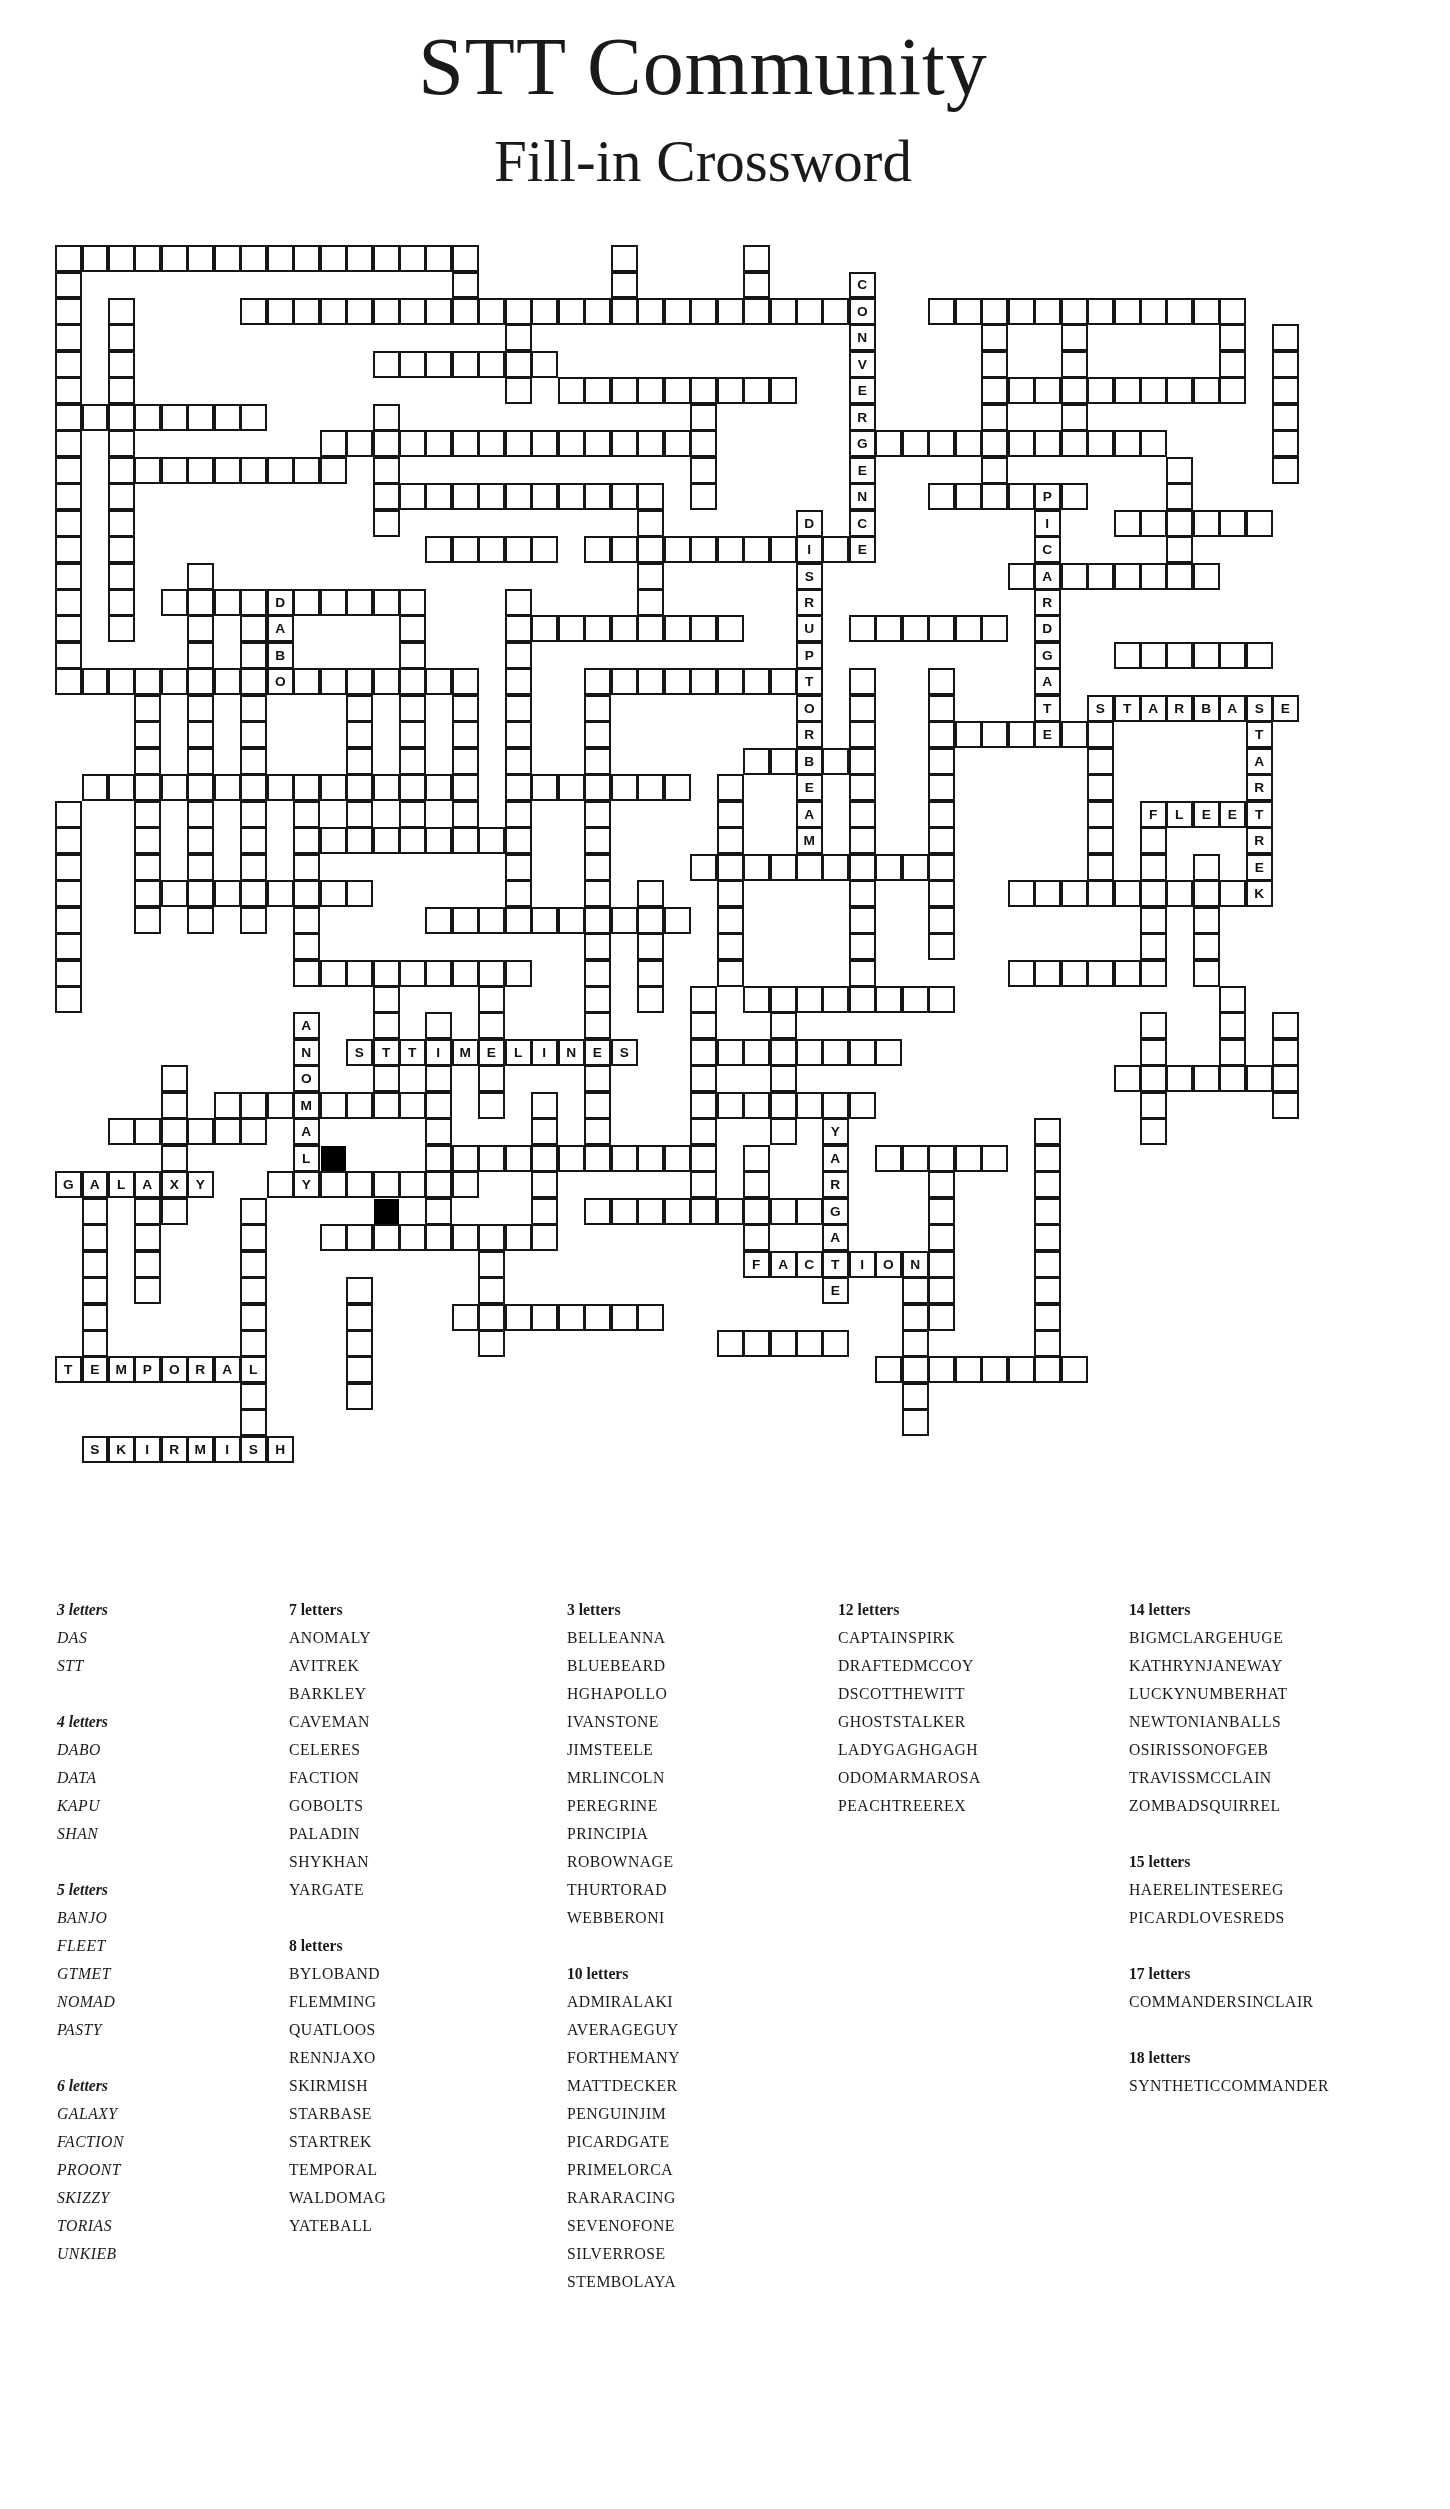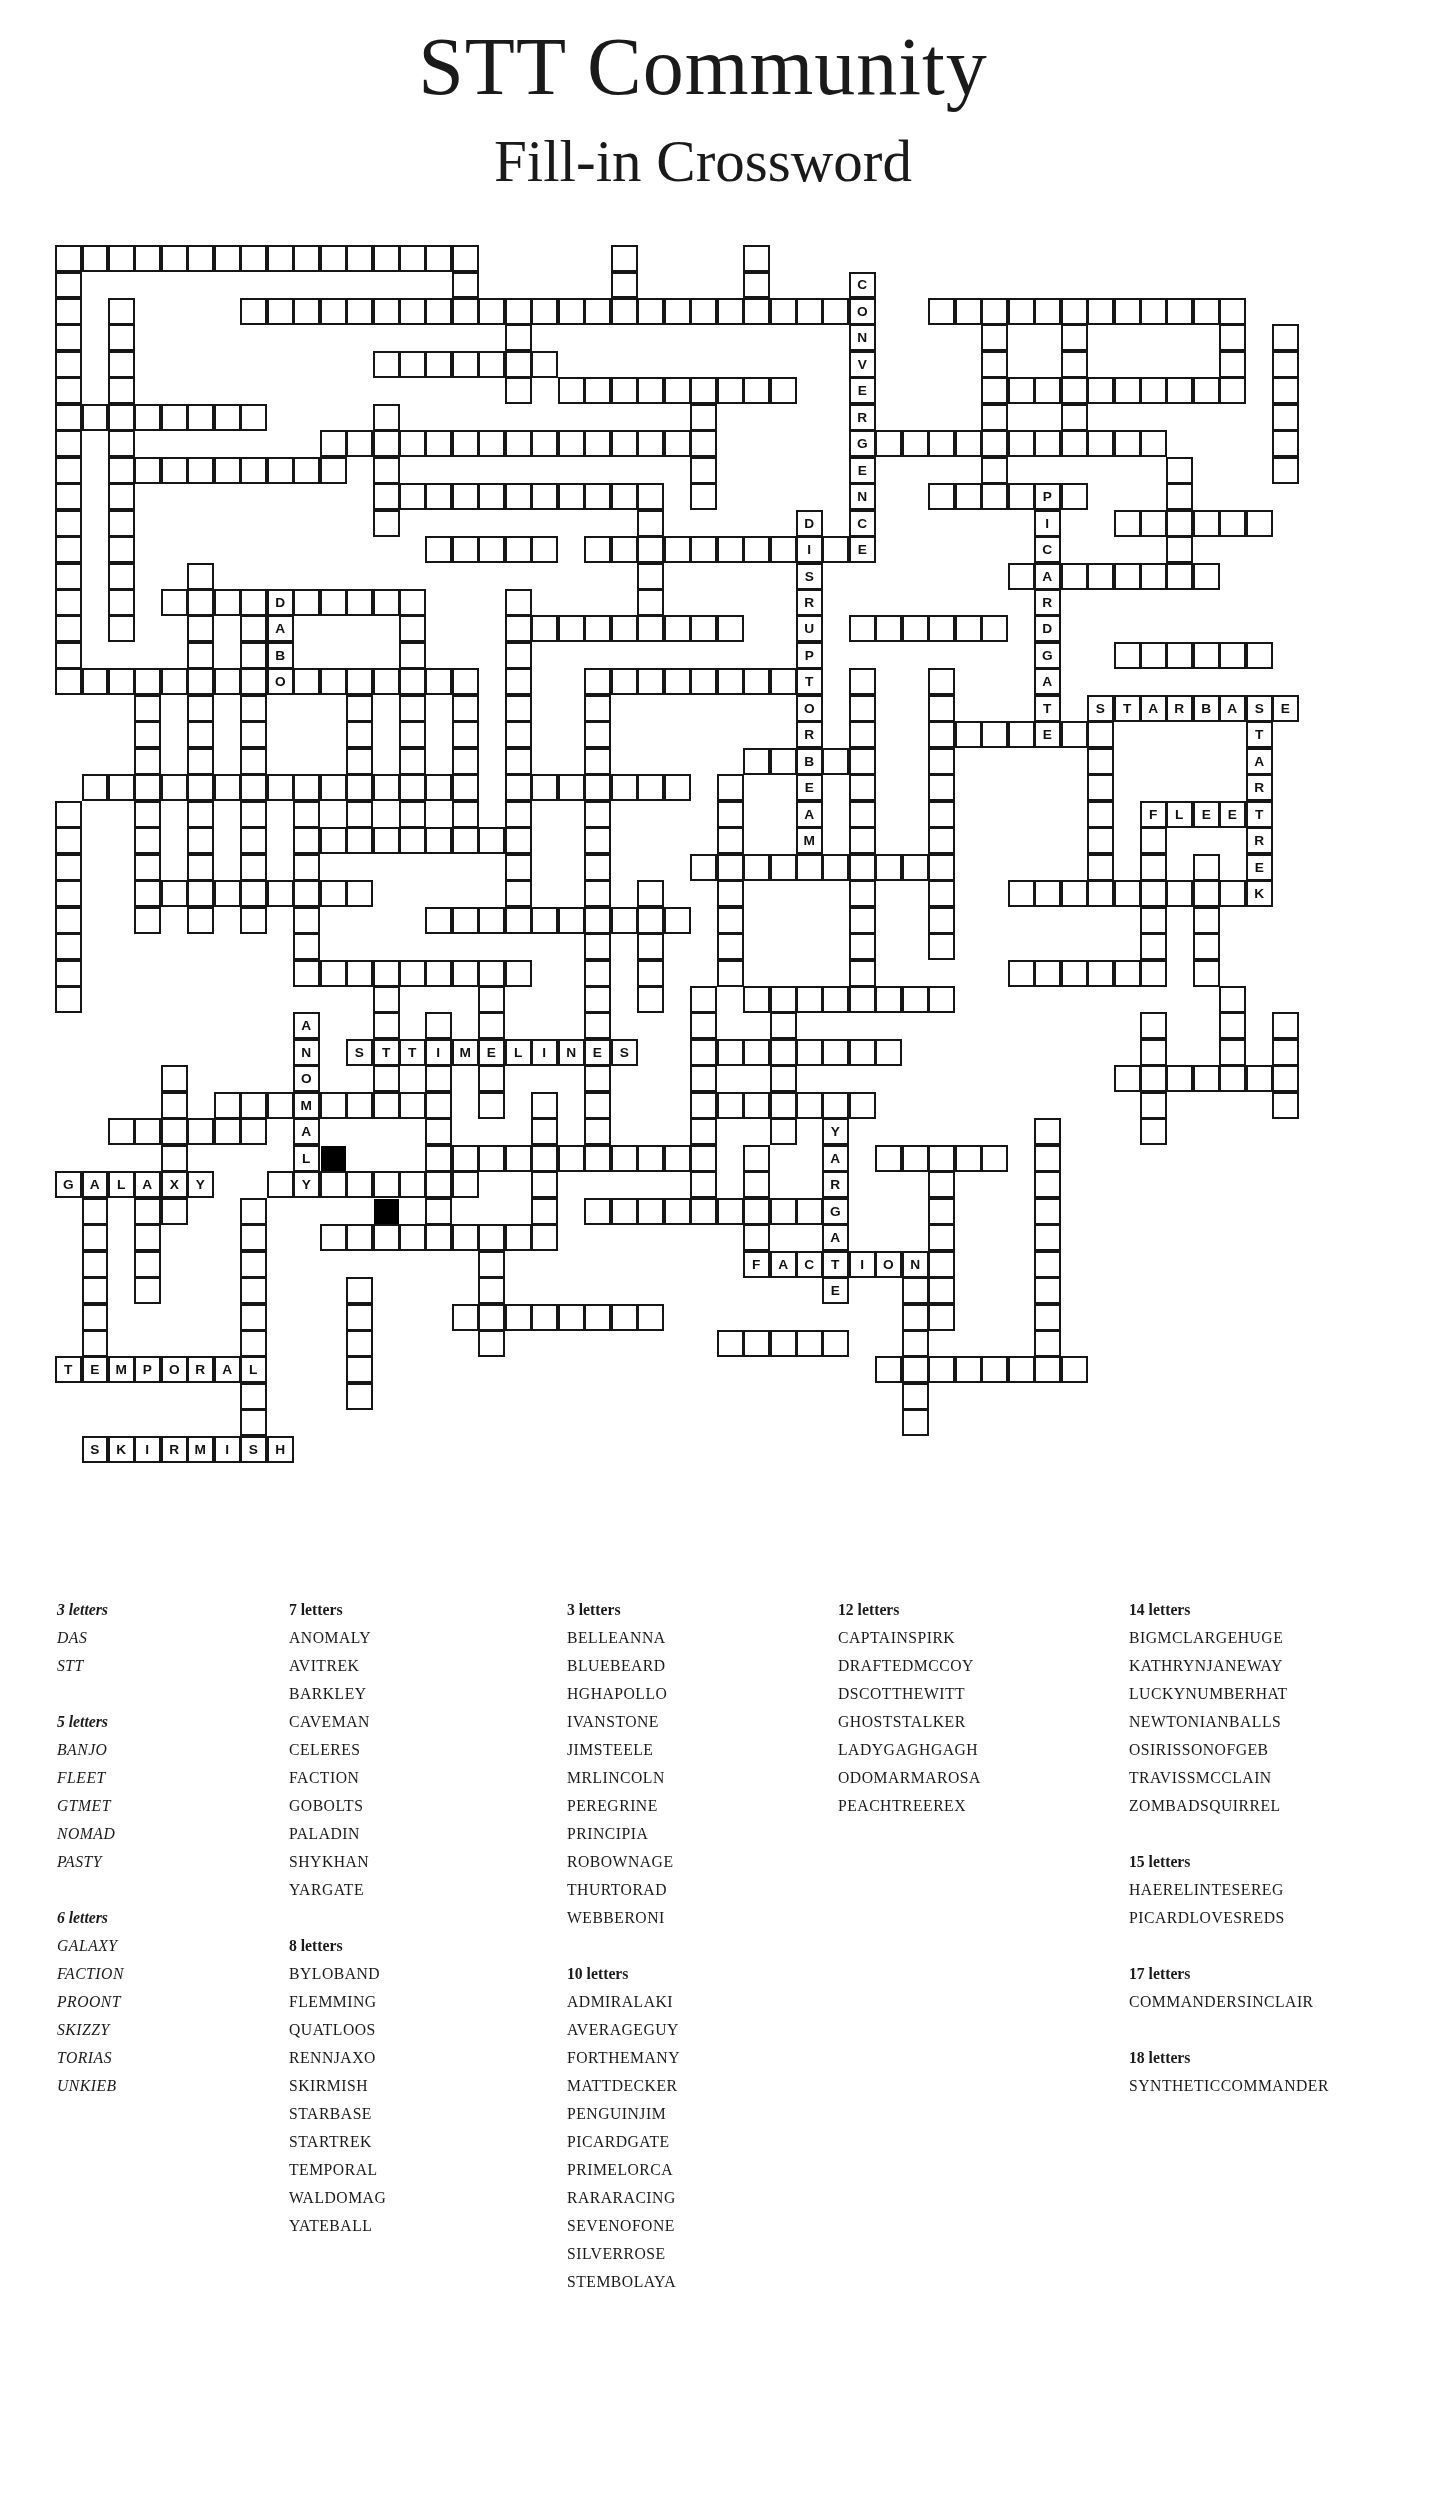--- a/index.html
+++ b/index.html
@@ -911,20 +911,27 @@
   </div>
 
 <div id="wordlists">
     <div class="wordlist-col" style="left: 57px; top: 1596px; font-style: italic;">
       <div class="group">
         <div class="group-heading">3 letters</div>
         <div class="word">DAS</div>
         <div class="word">STT</div>
       </div>
       <div class="group">
+        <div class="group-heading">4 letters</div>
+        <div class="word">DABO</div>
+        <div class="word">DATA</div>
+        <div class="word">KAPU</div>
+        <div class="word">SHAN</div>
+      </div>
+      <div class="group">
         <div class="group-heading">5 letters</div>
         <div class="word">BANJO</div>
         <div class="word">FLEET</div>
         <div class="word">GTMET</div>
         <div class="word">NOMAD</div>
         <div class="word">PASTY</div>
       </div>
       <div class="group">
         <div class="group-heading">6 letters</div>
         <div class="word">GALAXY</div>

